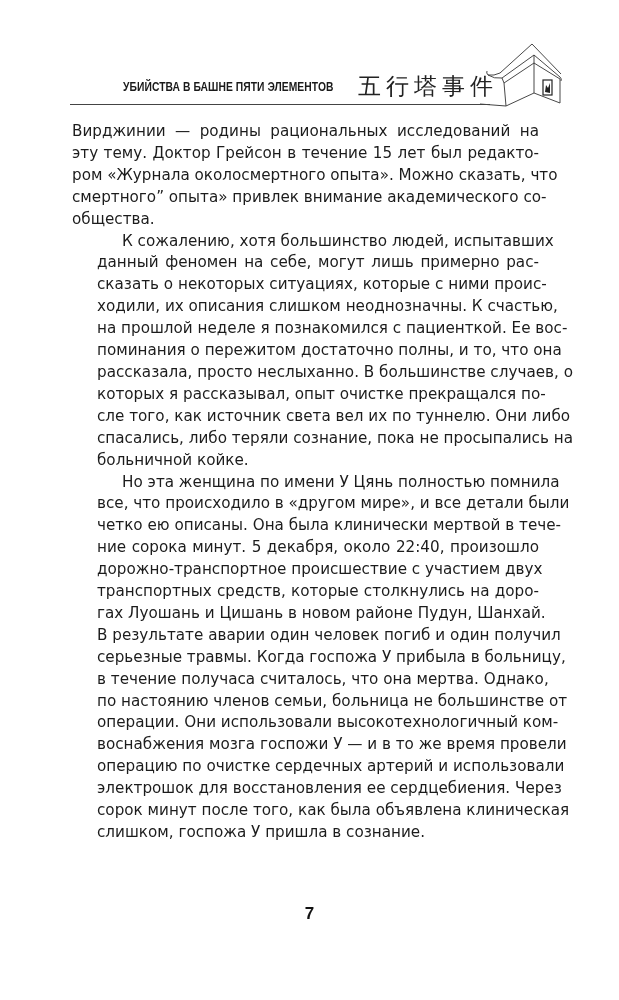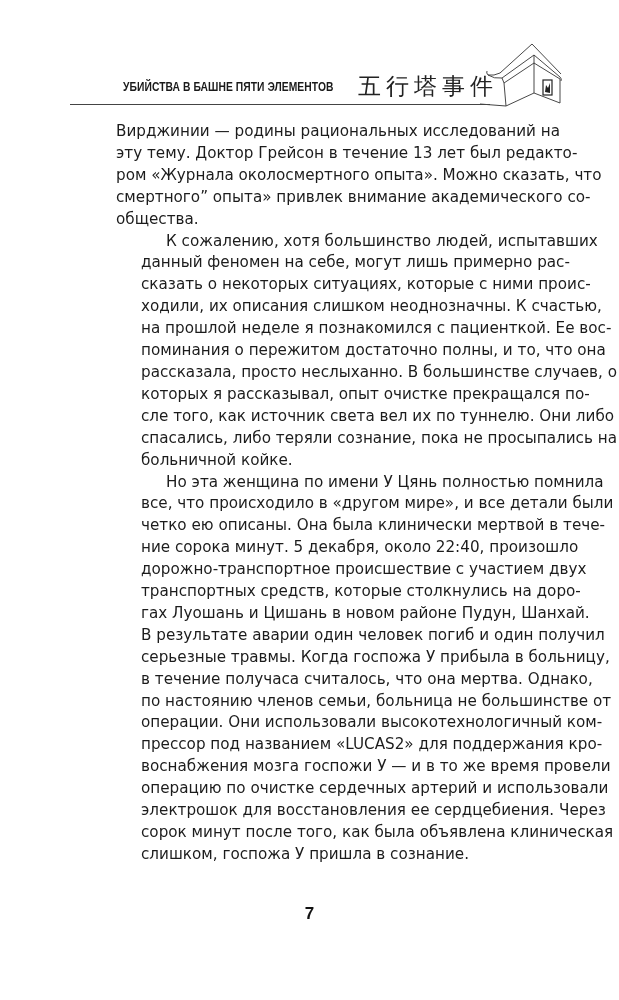--- a/index.html
+++ b/index.html
@@ -85,21 +85,20 @@
     }
     .body-text p.indent {
       text-indent: 25px;
     }
     .line {
       display: block;
       text-align: justify;
       text-align-last: justify;
       white-space: nowrap;
       overflow: visible;
-      margin-left: 44px;
     }
     .line.last {
       text-align-last: left;
     }
     .page-number {
       position: absolute;
       left: 0;
       width: 619px;
       top: 904px;
       text-align: center;
@@ -134,21 +133,21 @@
       <rect x="63" y="37" width="9" height="15" fill="#fff" stroke="#222" stroke-width="1.2"></rect>
       <path d="M65 49 L66 42 L68 45 L70 40 L70 50 Z" fill="#222" stroke="none"></path>
 
       <path d="M0 61 L26 63" stroke="#444" stroke-width="1"></path>
     </svg>
   </div>
 
   <div class="body-text">
     <p class="first">
       <span class="line">Вирджинии — родины рациональных исследований на</span>
-      <span class="line">эту тему. Доктор Грейсон в течение 13 лет был редакто-</span>
+      <span class="line">эту тему. Доктор Грейсон в течение 15 лет был редакто-</span>
       <span class="line">ром «Журнала околосмертного опыта». Можно сказать, что</span>
       <span class="line">смертного” опыта» привлек внимание академического со-</span>
       <span class="line last">общества.</span>
     </p>
     <p class="indent">
       <span class="line" style="padding-left:25px">К сожалению, хотя большинство людей, испытавших</span>
       <span class="line">данный феномен на себе, могут лишь примерно рас-</span>
       <span class="line">сказать о некоторых ситуациях, которые с ними проис-</span>
       <span class="line">ходили, их описания слишком неоднозначны. К счастью,</span>
       <span class="line">на прошлой неделе я познакомился с пациенткой. Ее вос-</span>
@@ -165,21 +164,20 @@
       <span class="line">четко ею описаны. Она была клинически мертвой в тече-</span>
       <span class="line">ние сорока минут. 5 декабря, около 22:40, произошло</span>
       <span class="line">дорожно-транспортное происшествие с участием двух</span>
       <span class="line">транспортных средств, которые столкнулись на доро-</span>
       <span class="line">гах Луошань и Цишань в новом районе Пудун, Шанхай.</span>
       <span class="line">В результате аварии один человек погиб и один получил</span>
       <span class="line">серьезные травмы. Когда госпожа У прибыла в больницу,</span>
       <span class="line">в течение получаса считалось, что она мертва. Однако,</span>
       <span class="line">по настоянию членов семьи, больница не большинстве от</span>
       <span class="line">операции. Они использовали высокотехнологичный ком-</span>
-      <span class="line">прессор под названием «LUCAS2» для поддержания кро-</span>
       <span class="line">воснабжения мозга госпожи У — и в то же время провели</span>
       <span class="line">операцию по очистке сердечных артерий и использовали</span>
       <span class="line">электрошок для восстановления ее сердцебиения. Через</span>
       <span class="line">сорок минут после того, как была объявлена клиническая</span>
       <span class="line last">слишком, госпожа У пришла в сознание.</span>
     </p>
   </div>
 
   <div class="page-number">7</div>
 </div>

